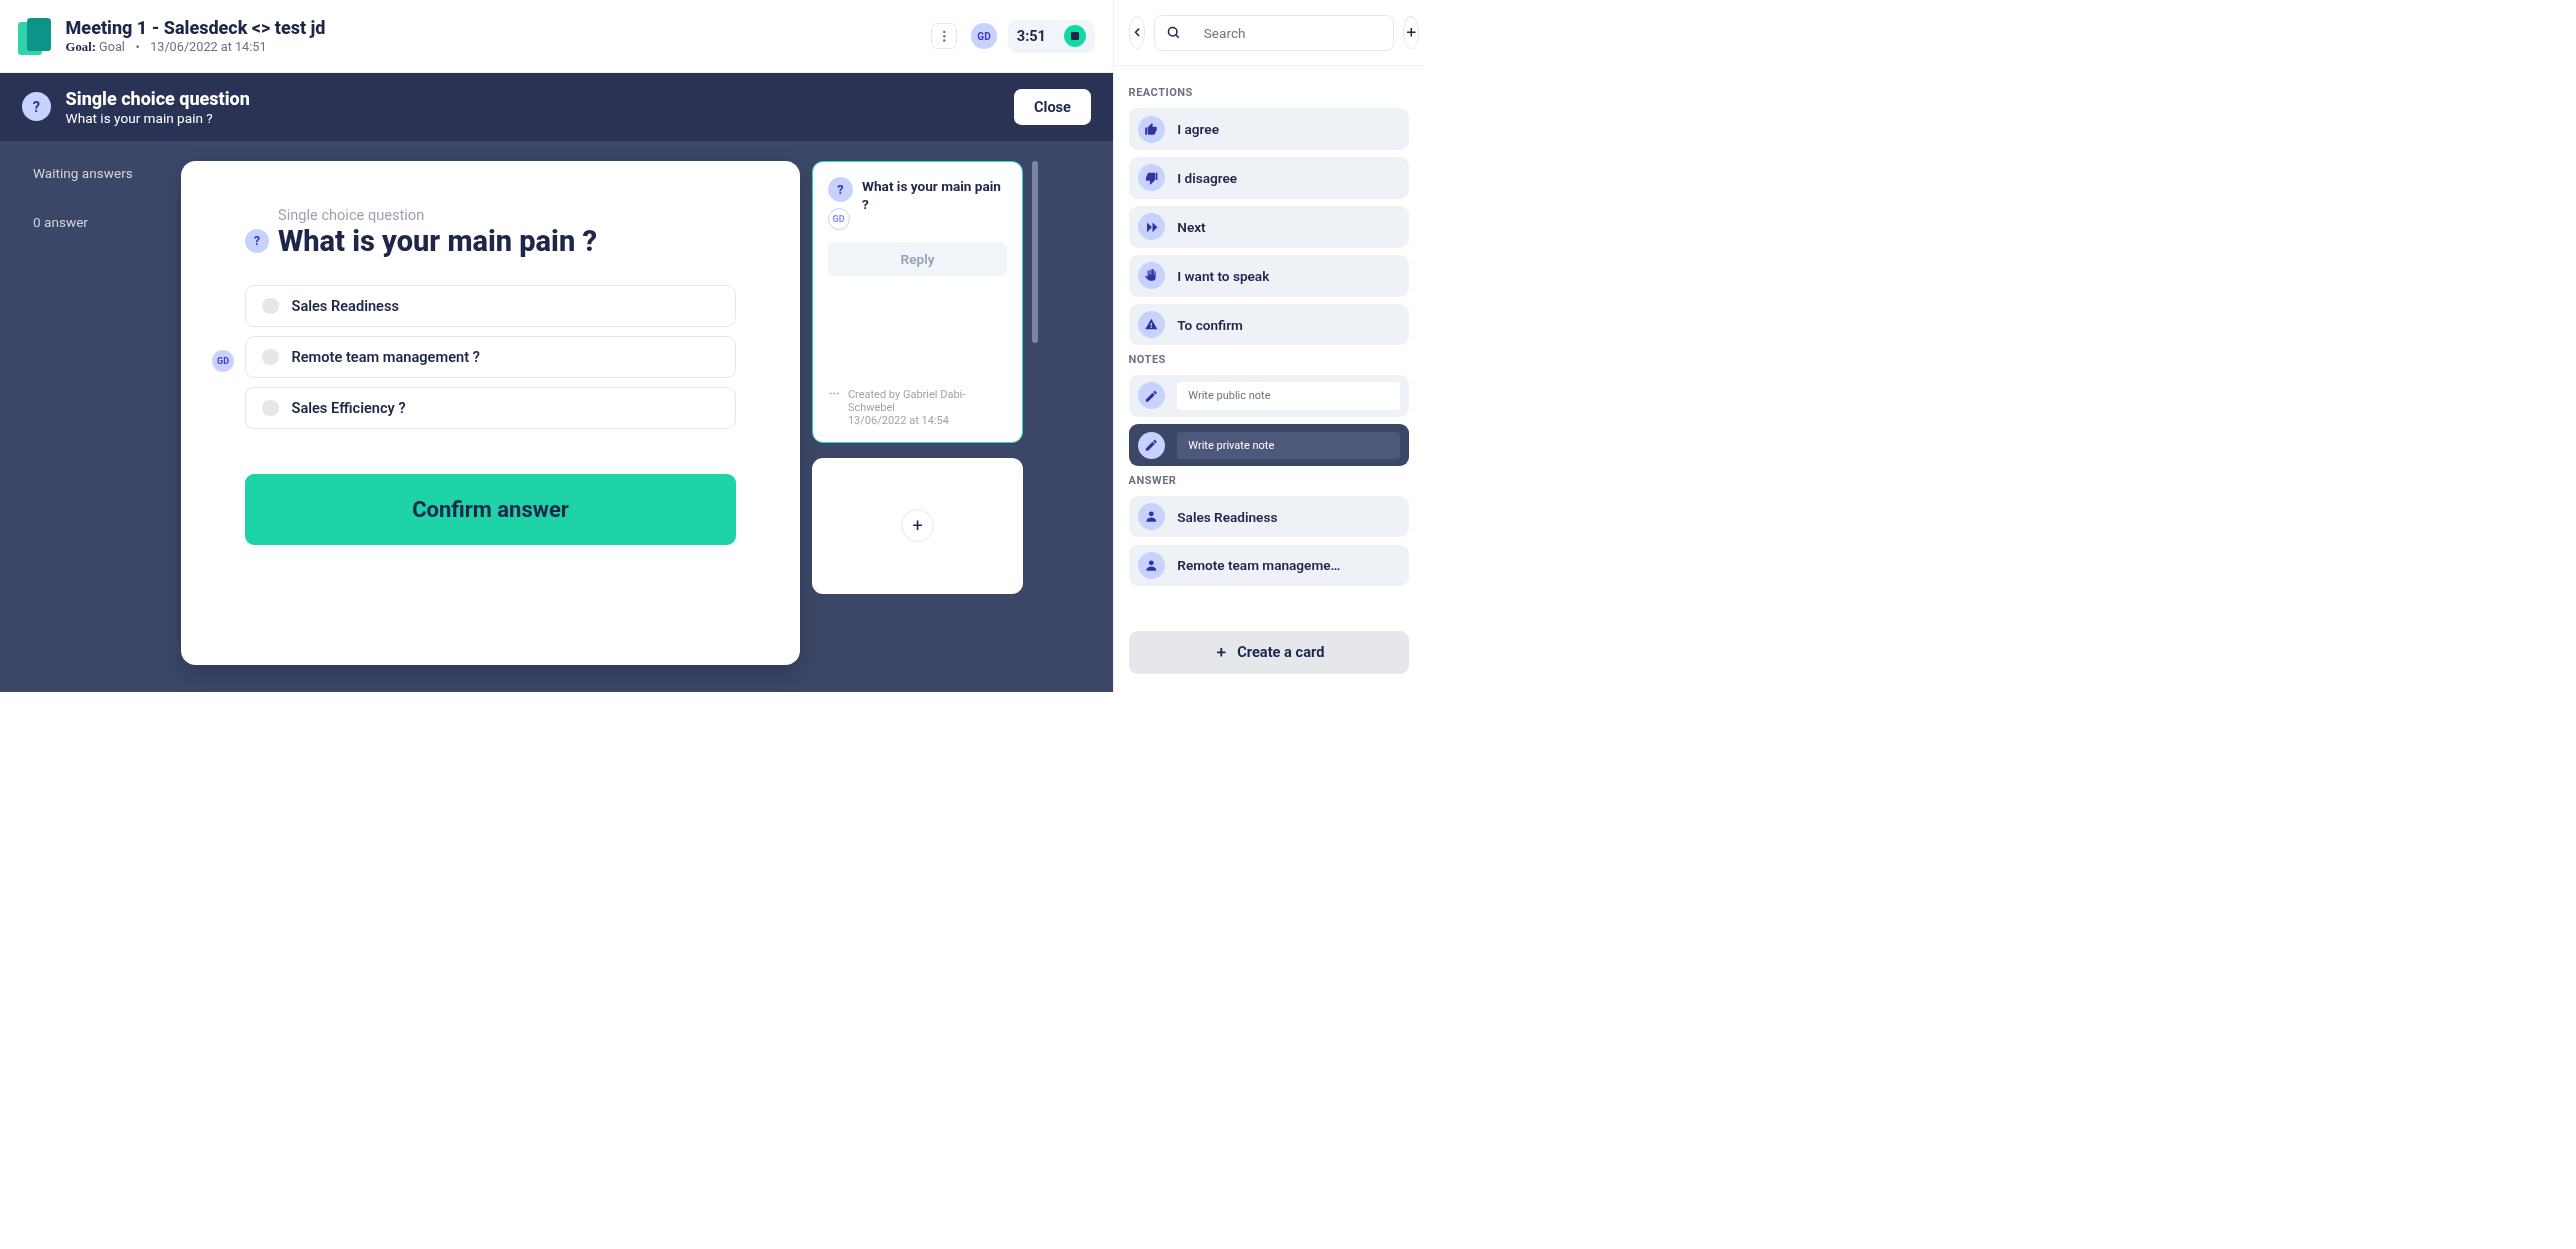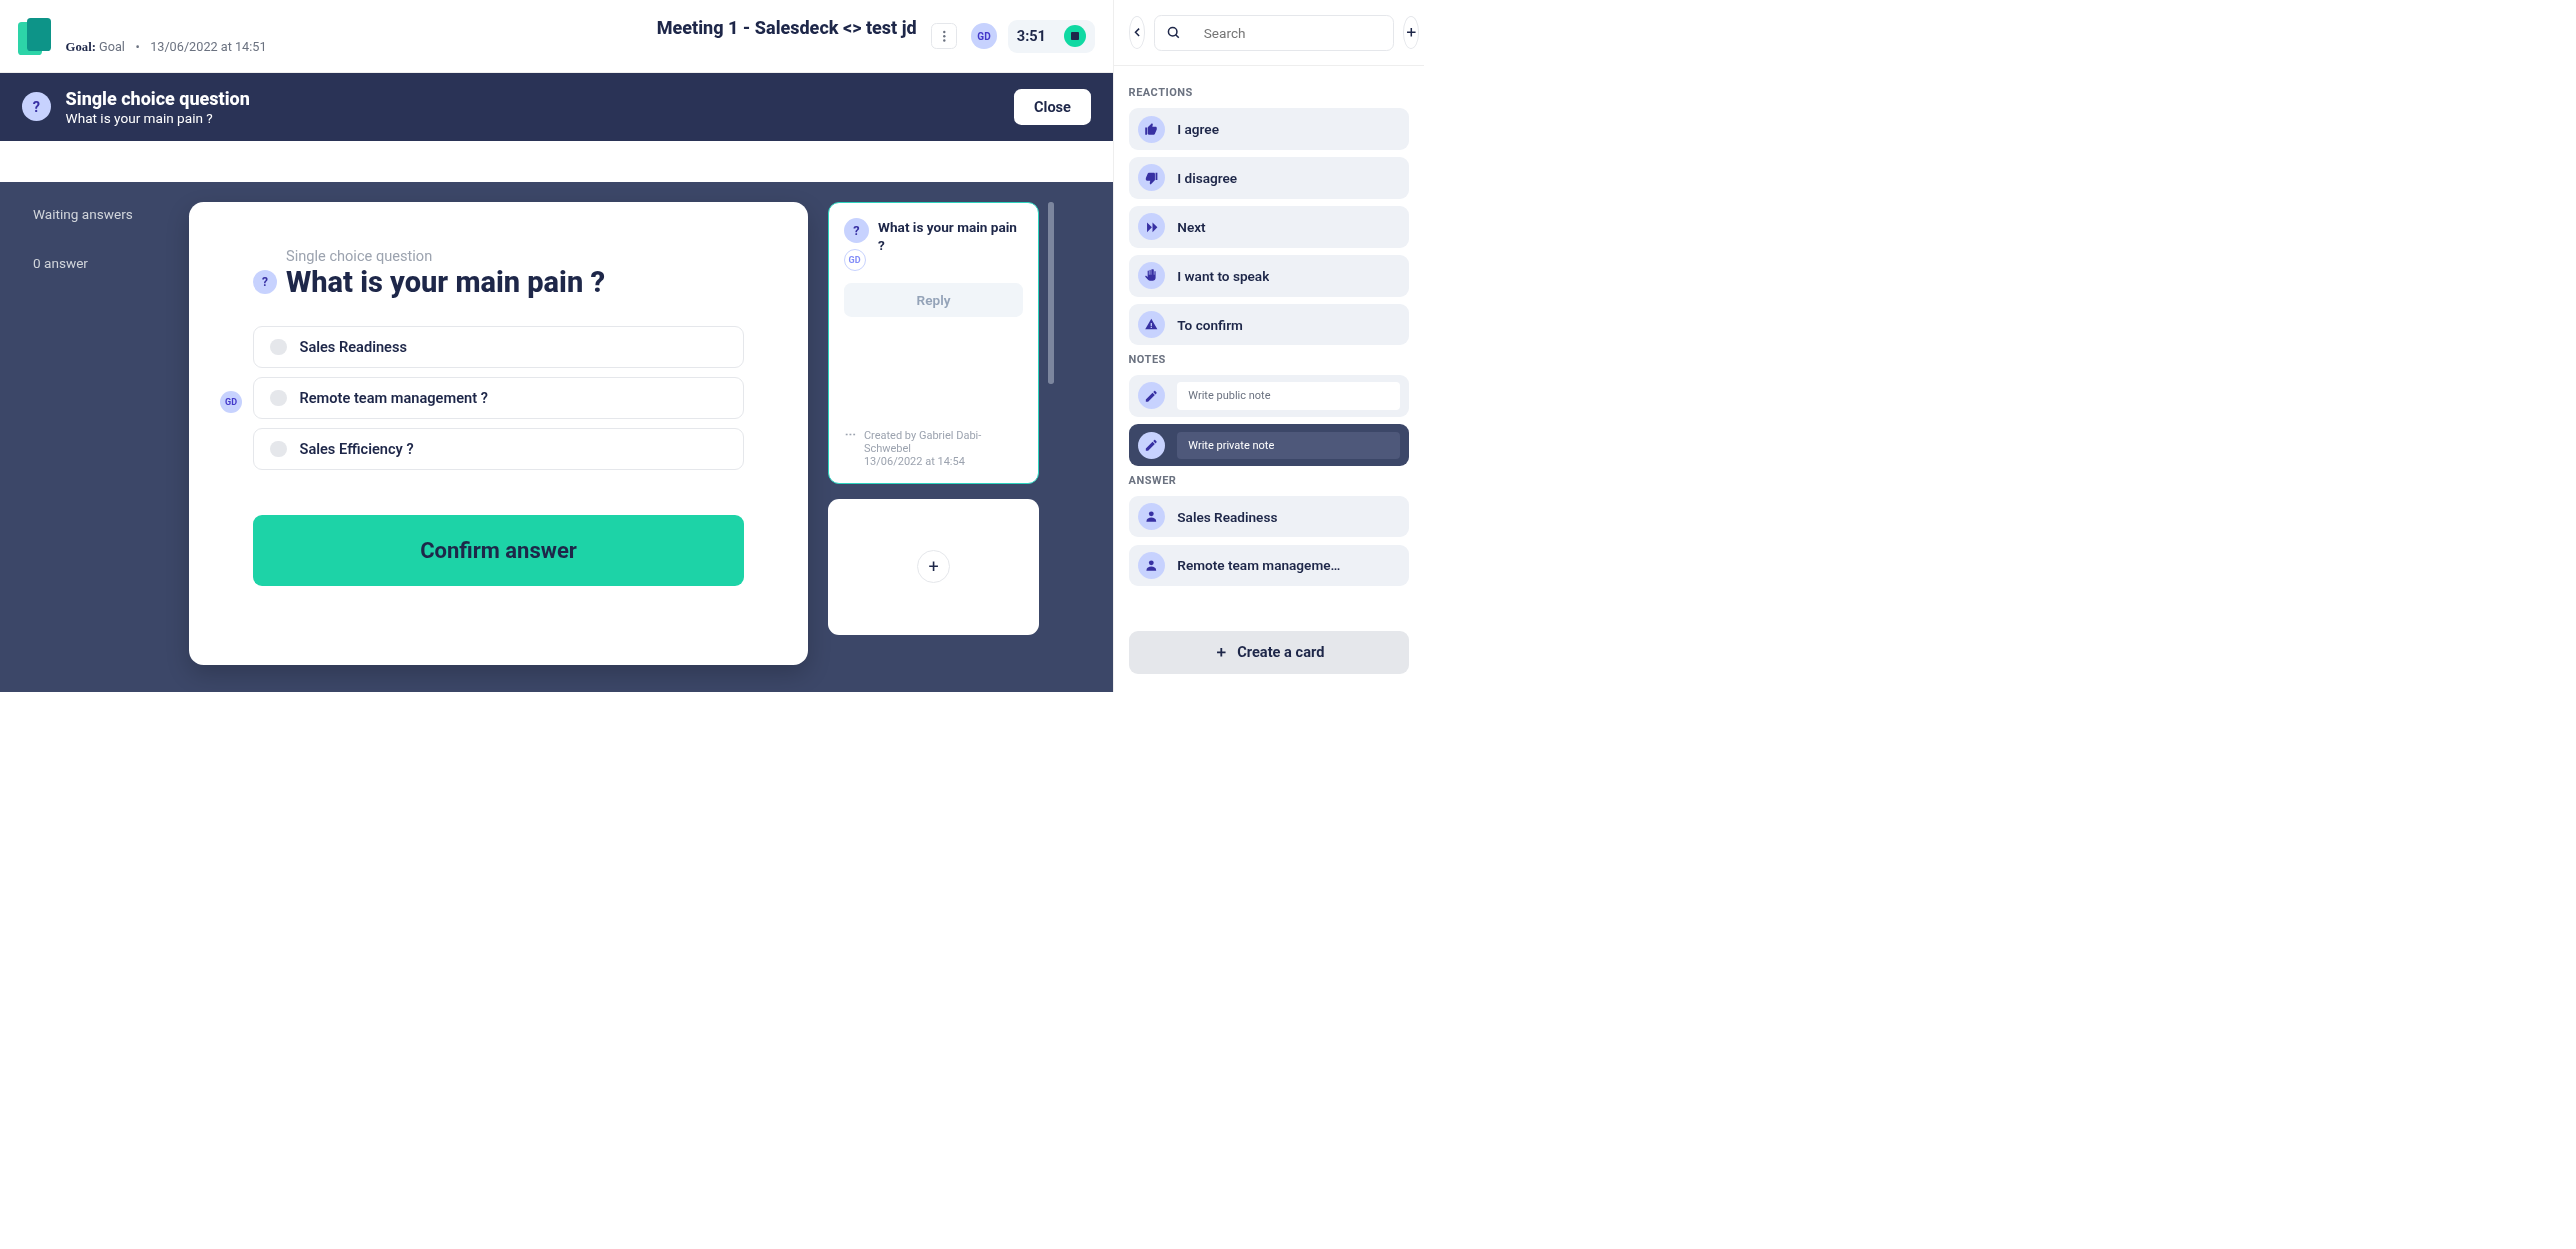--- a/index.html
+++ b/index.html
@@ -5,41 +5,41 @@
 * { margin:0; padding:0; box-sizing:border-box; font-family:-apple-system,BlinkMacSystemFont,"Segoe UI",Roboto,sans-serif; }
 body { background:#fff; color:#1e2749; width:1424px; height:692px; overflow:hidden; }
 .app { display:flex; height:100%; }
 .left { flex:1; display:flex; flex-direction:column; min-width:0; }
 .header { height:73px; display:flex; align-items:center; padding:0 18px; border-bottom:0.9px solid #eee; gap:14.6px; }
 .logo { width:33px; height:36px; position:relative; }
 .logo::before,.logo::after{content:"";position:absolute;width:24px;height:33px;border-radius:3.6px;}
 .logo::before{background:#2dd4a8;left:0;top:3.6px;}
 .logo::after{background:#0d9488;left:9px;top:0;}
 .title-block{flex:1;}
-.title{font-size:18px;font-weight:800;color:#1e2749;text-align:right;}
+.title{font-size:18px;font-weight:800;color:#1e2749;}
 .subtitle{font-size:12.7px;color:#6b7280;margin-top:1.8px;}
 .subtitle .goal-label{font-weight:600;color:#1e2749;font-family:Liberation Serif, serif;}
 .subtitle .dot{margin:0 7.3px;}
 .kebab{width:25.5px;height:25.5px;border:0.9px solid #e5e7eb;border-radius:5.5px;display:flex;align-items:center;justify-content:center;color:#6b7280;cursor:pointer;}
 .header-right{display:flex;align-items:center;gap:11px;}
 .avatar{width:25.5px;height:25.5px;border-radius:50%;background:#c7d2fe;color:#4338ca;font-size:10px;font-weight:700;display:flex;align-items:center;justify-content:center;}
 .avatar.sm{width:22px;height:22px;font-size:9px;}
 .avatar.outline{background:#fff;border:1.8px solid #c7d2fe;color:#818cf8;}
 .timer-pill{background:#f1f5f9;border-radius:9px;padding:5.5px 9px;display:flex;align-items:center;gap:18px;font-weight:700;color:#1e2749;}
 .stop-btn{width:22px;height:22px;border-radius:50%;background:#10d9a3;display:flex;align-items:center;justify-content:center;cursor:pointer;}
 .stop-btn::before{content:"";width:7.3px;height:7.3px;background:#1e2749;border-radius:0.9px;}
 .banner{background:#2a3356;color:#fff;padding:14.6px 22px;display:flex;align-items:center;gap:14.6px;}
 .q-icon{width:29px;height:29px;border-radius:50%;background:#c7d2fe;color:#3730a3;font-weight:700;display:flex;align-items:center;justify-content:center;flex-shrink:0;font-size:14.6px;}
 .q-icon.sm{width:25.5px;height:25.5px;font-size:12.7px;}
 .q-icon.xs{width:24px;height:24px;font-size:12px;}
 .banner-text{flex:1;}
 .banner-title{font-size:18px;font-weight:800;}
 .banner-sub{font-size:13.6px;margin-top:1.8px;}
 .close-btn{background:#fff;color:#1e2749;border:none;padding:9px 20px;border-radius:7.3px;font-weight:700;font-size:14.6px;cursor:pointer;}
-.content{flex:1;background:#3c4768;padding:20px 27px 27px 33px;display:flex;gap:20px;overflow:hidden;margin-top:41px;}
+.content{flex:1;background:#3c4768;padding:20px 27px 27px 33px;display:flex;gap:12px;overflow:hidden;}
 .left-status{width:136px;color:#d1d5db;font-size:13.6px;padding-top:3.6px;}
 .left-status div{margin-bottom:33px;}
 .main-card{background:#fff;border-radius:14.6px;width:619px;padding:45px 64px 36px 64px;position:relative;box-shadow:0 9px 23px rgba(0,0,0,.2);}
 .card-type{color:#9ca3af;font-size:14.6px;margin-left:33px;}
 .card-q{font-size:29px;font-weight:800;color:#1e2749;display:flex;align-items:center;gap:9px;margin-bottom:27px;}
 .option{border:0.9px solid #e5e7eb;border-radius:9px;padding:11px 16.4px;display:flex;align-items:center;gap:12.7px;margin-bottom:9px;cursor:pointer;font-weight:600;color:#1e2749;}
 .radio{width:16.4px;height:16.4px;border-radius:50%;background:#e5e7eb;flex-shrink:0;}
 .opt-wrap{display:flex;align-items:center;gap:11px;margin-left:-33px;}
 .opt-wrap .avatar{flex-shrink:0;}
 .opt-wrap .option{flex:1;}

